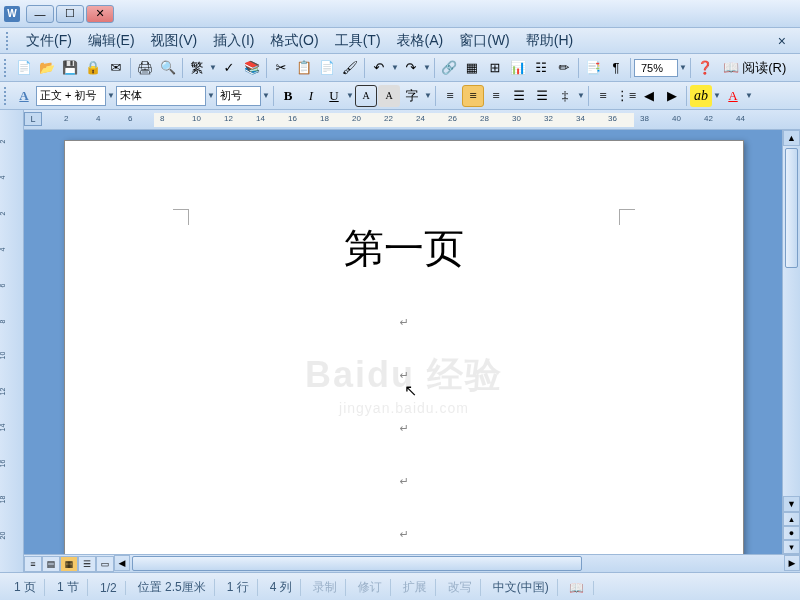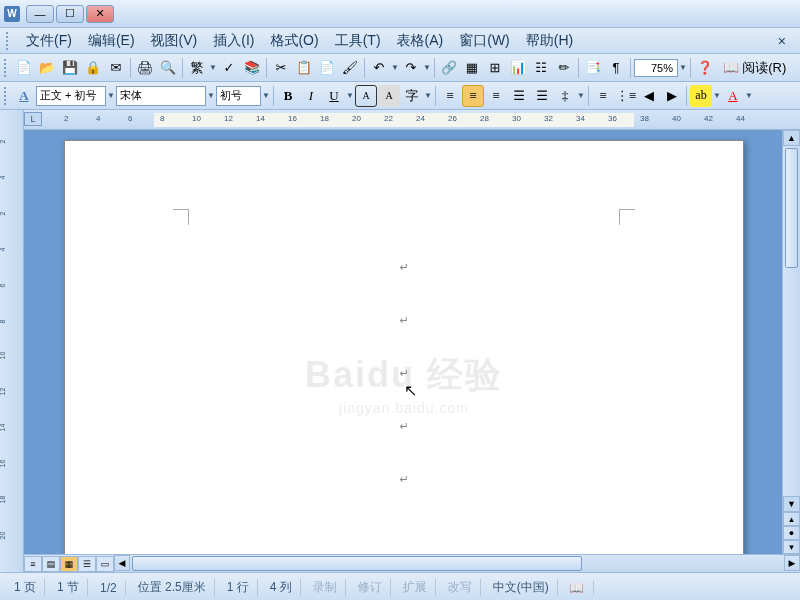--- a/index.html
+++ b/index.html
@@ -18,21 +18,21 @@
 .menubar .grip { width: 6px; height: 18px; border-left: 2px dotted #7a9ec7; margin-right: 6px; }
 .menubar .item { padding: 3px 8px; cursor: pointer; font-size: 14px; color: #1a3a5a; }
 .menubar .closex { margin-left: auto; padding: 3px 8px; color: #1a3a5a; cursor: pointer; font-size: 14px; }
 
 
 .toolbar { height: 28px; background: linear-gradient(to bottom, #e3edf9, #c9ddf3); display: flex; align-items: center; padding: 0 4px; border-bottom: 1px solid #9db9d9; gap: 1px; }
 .toolbar .grip { width: 6px; height: 18px; border-left: 2px dotted #7a9ec7; margin-right: 2px; }
 .tbtn { width: 22px; height: 22px; display: flex; align-items: center; justify-content: center; cursor: pointer; border-radius: 3px; font-size: 13px; }
 .tsep { width: 1px; height: 20px; background: #9db9d9; margin: 0 2px; }
 .tdrop { width: 8px; font-size: 8px; color: #3a5a7a; cursor: pointer; }
-.zoombox { width: 44px; height: 18px; background: white; border: 1px solid #7a9ec7; font-size: 11px; padding: 0 16px; display: flex; align-items: center; }
+.zoombox { width: 44px; height: 18px; background: white; border: 1px solid #7a9ec7; font-size: 11px; padding: 0 6px; display: flex; align-items: center; }
 .readbtn { padding: 2px 6px; display: flex; align-items: center; gap: 3px; cursor: pointer; font-size: 13px; }
 
 
 .fmtbar { height: 28px; background: linear-gradient(to bottom, #e3edf9, #c9ddf3); display: flex; align-items: center; padding: 0 4px; border-bottom: 1px solid #9db9d9; gap: 1px; }
 .fmtbar .grip { width: 6px; height: 18px; border-left: 2px dotted #7a9ec7; margin-right: 2px; }
 .stylebox { width: 70px; height: 20px; background: white; border: 1px solid #7a9ec7; font-size: 11px; padding: 0 3px; display: flex; align-items: center; }
 .fontbox { width: 90px; height: 20px; background: white; border: 1px solid #7a9ec7; font-size: 11px; padding: 0 3px; display: flex; align-items: center; }
 .sizebox { width: 45px; height: 20px; background: white; border: 1px solid #7a9ec7; font-size: 11px; padding: 0 3px; display: flex; align-items: center; }
 .fmtbtn { width: 22px; height: 22px; display: flex; align-items: center; justify-content: center; cursor: pointer; border-radius: 3px; font-size: 13px; font-family: "Times New Roman"; }
 .fmtbtn.active { background: #f5c96a; border: 1px solid #d4a030; }
@@ -178,21 +178,21 @@
   <div class="fmtbtn">☰</div>
   <div class="fmtbtn">☰</div>
   <div class="fmtbtn">‡</div>
   <div class="tdrop">▼</div>
   <div class="tsep"></div>
   <div class="fmtbtn">≡</div>
   <div class="fmtbtn">⋮≡</div>
   <div class="fmtbtn">◀</div>
   <div class="fmtbtn">▶</div>
   <div class="tsep"></div>
-  <div class="fmtbtn" style="background:#ffeb3b;font-size:12px;">ab</div>
+  <div class="fmtbtn" style="background:#ffeb3b;font-size:14px;font-style:italic;">ab</div>
   <div class="tdrop">▼</div>
   <div class="fmtbtn" style="color:red;text-decoration:underline;">A</div>
   <div class="tdrop">▼</div>
 </div>
 
 <div class="docarea">
   <div class="vruler">
     <div class="marks" id="vmarks">
         <span class="mark" style="top: 10px;">2</span>
         <span class="mark" style="top: 46px;">4</span>
@@ -235,20 +235,21 @@
           <span class="num" style="left: 608px; text-align: center;">40</span>
           <span class="num" style="left: 640px;">42</span>
           <span class="num" style="left: 672px;">44</span>
         </div>
     </div>
     <div class="docscroll">
       <div class="page">
         <div class="margin-corner mc-tl"></div>
         <div class="margin-corner mc-tr"></div>
         <div class="content">
+          <div class="heading">第一页</div>
           <div class="cursor">↖</div>
           <div class="para">↵</div>
           <div class="para">↵</div>
           <div class="para">↵</div>
           <div class="para">↵</div>
           <div class="para">↵</div>
         </div>
         <div class="watermark">
           <div class="big">Baidu 经验</div>
           <div class="small">jingyan.baidu.com</div>

